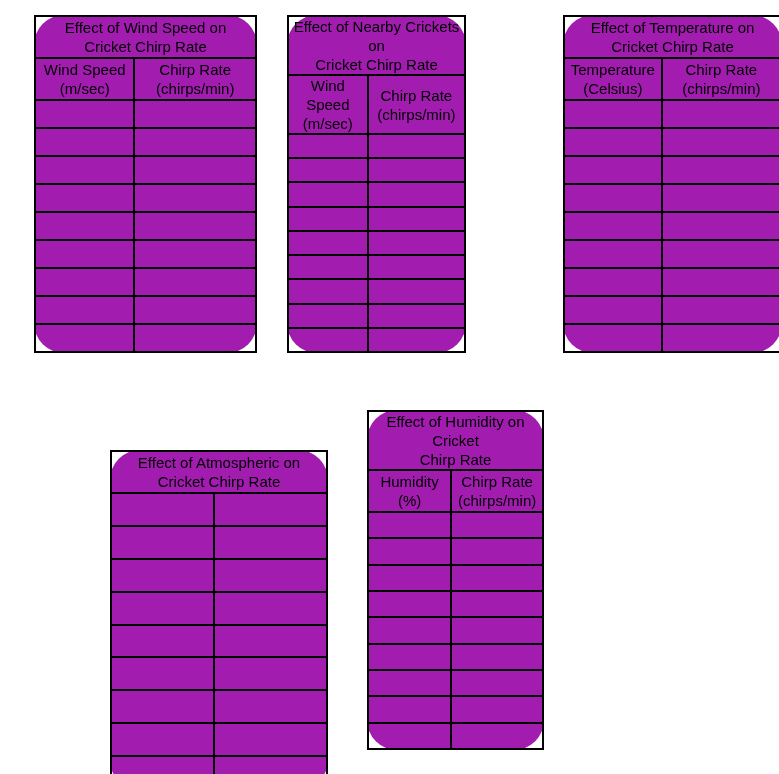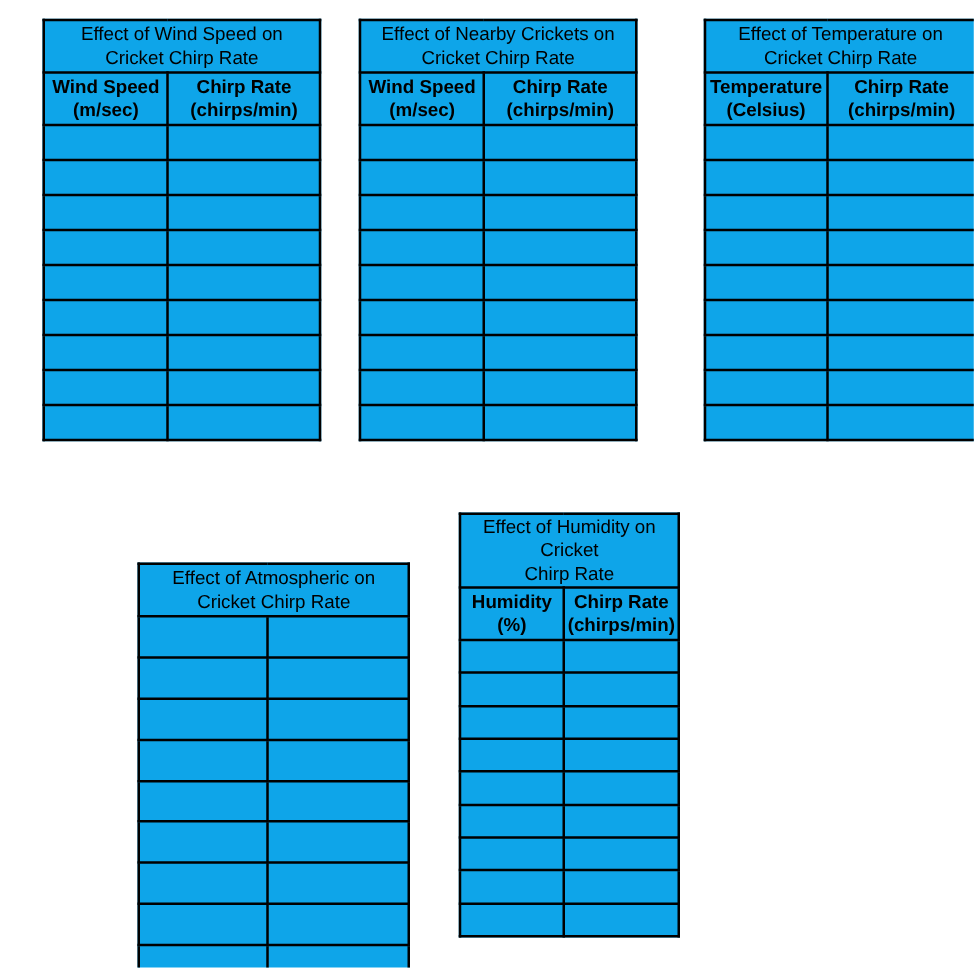--- a/index.html
+++ b/index.html
@@ -11,40 +11,41 @@
     height: 774px;
     background: #ffffff;
     position: relative;
     font-family: "Liberation Sans", sans-serif;
     color: #000000;
   }
   table.dt {
     position: absolute;
     border-collapse: collapse;
     table-layout: fixed;
-    background: #0ea5e9;
+    background: #a21caf;
+    border-radius: 30px;
   }
   table.dt th, table.dt td {
     border: 2px solid #000000;
     padding: 0;
     margin: 0;
     font-weight: normal;
     font-size: 15px;
     line-height: 19px;
     text-align: center;
     vertical-align: middle;
     overflow: hidden;
   }
   tr.title-row th { height: 40px; }
-  tr.header-row th { height: 40px; font-weight: bold; }
+  tr.header-row th { height: 40px; }
   .line { display: block; }
 
   
   #table-0 { left: 34px;  top: 15px;  width: 223px; height: 338px; }
-  #table-1 { left: 287px; top: 15px;  width: 223px; height: 338px; }
+  #table-1 { left: 287px; top: 15px;  width: 179px; height: 338px; }
   #table-2 { left: 563px; top: 15px;  width: 219px; height: 338px; }
   
   #table-3 { left: 110px; top: 410px; width: 218px; height: 340px; margin-top: 40px; }
   #table-4 { left: 367px; top: 410px; width: 177px; height: 340px; }
 
   .t-top    col.c1 { width: 45%; }
   .t-top    col.c2 { width: 55%; }
   .t-bottom col.c1 { width: 47.5%; }
   .t-bottom col.c2 { width: 52.5%; }
 </style>

